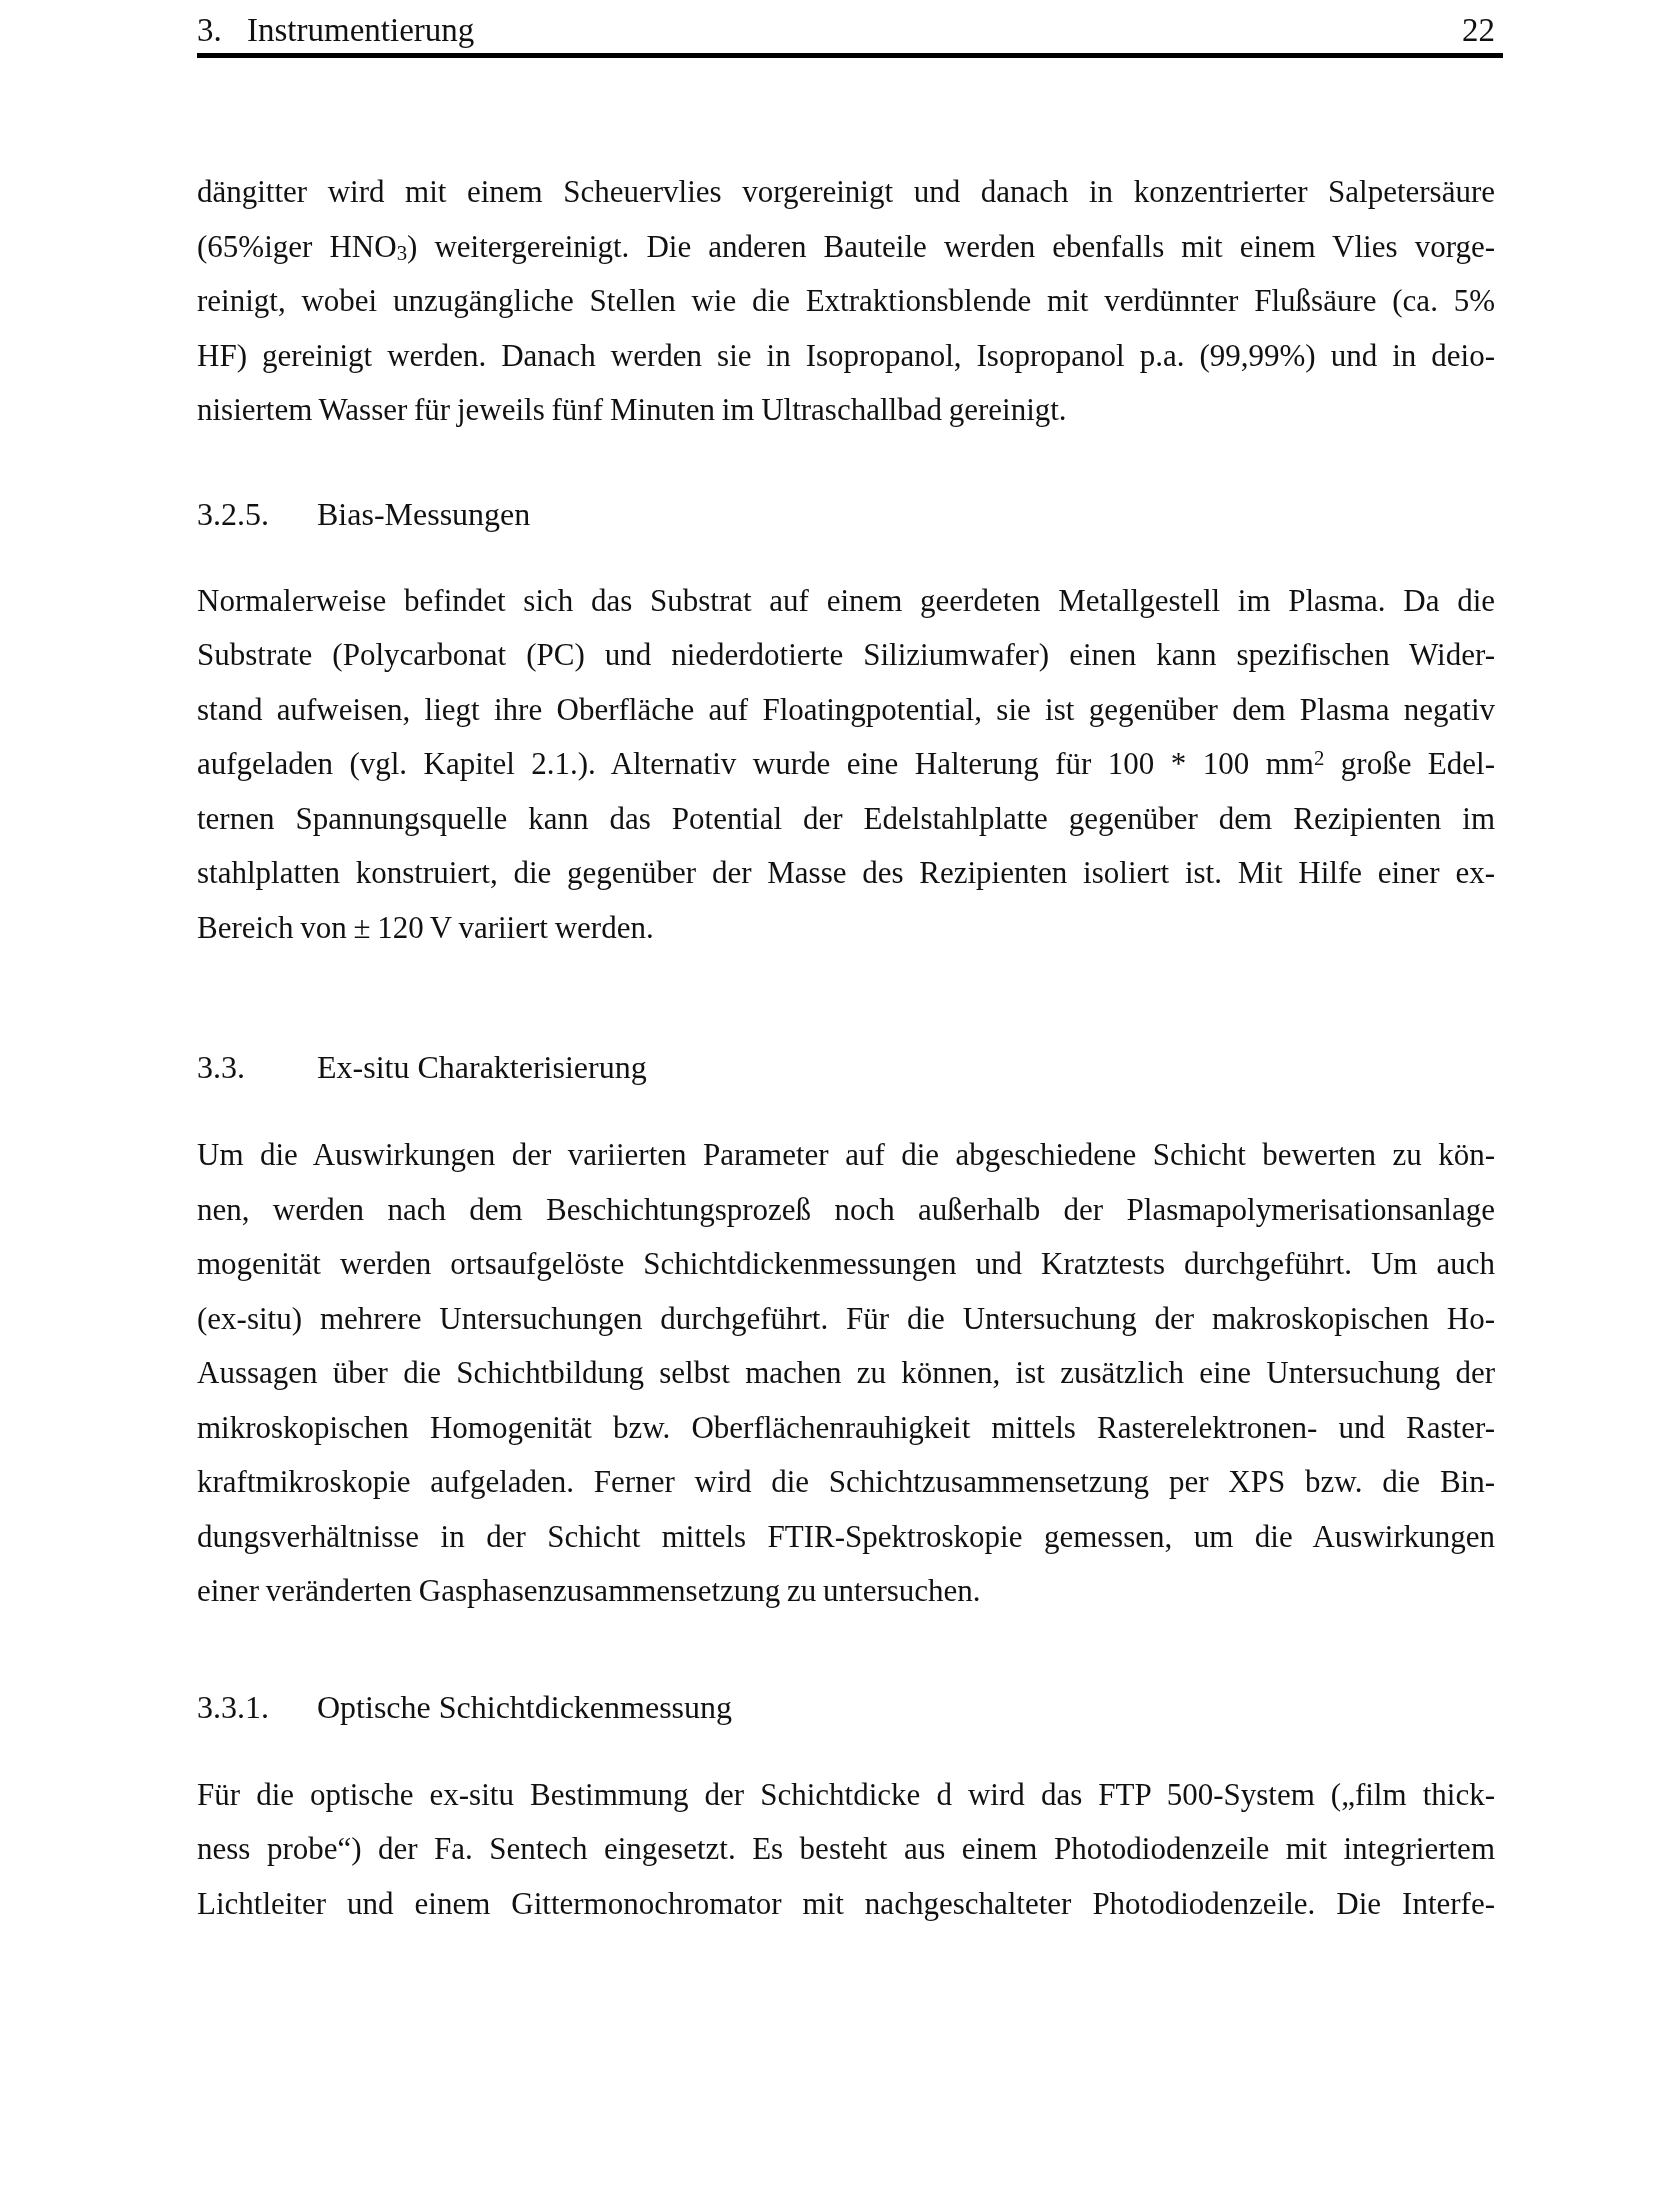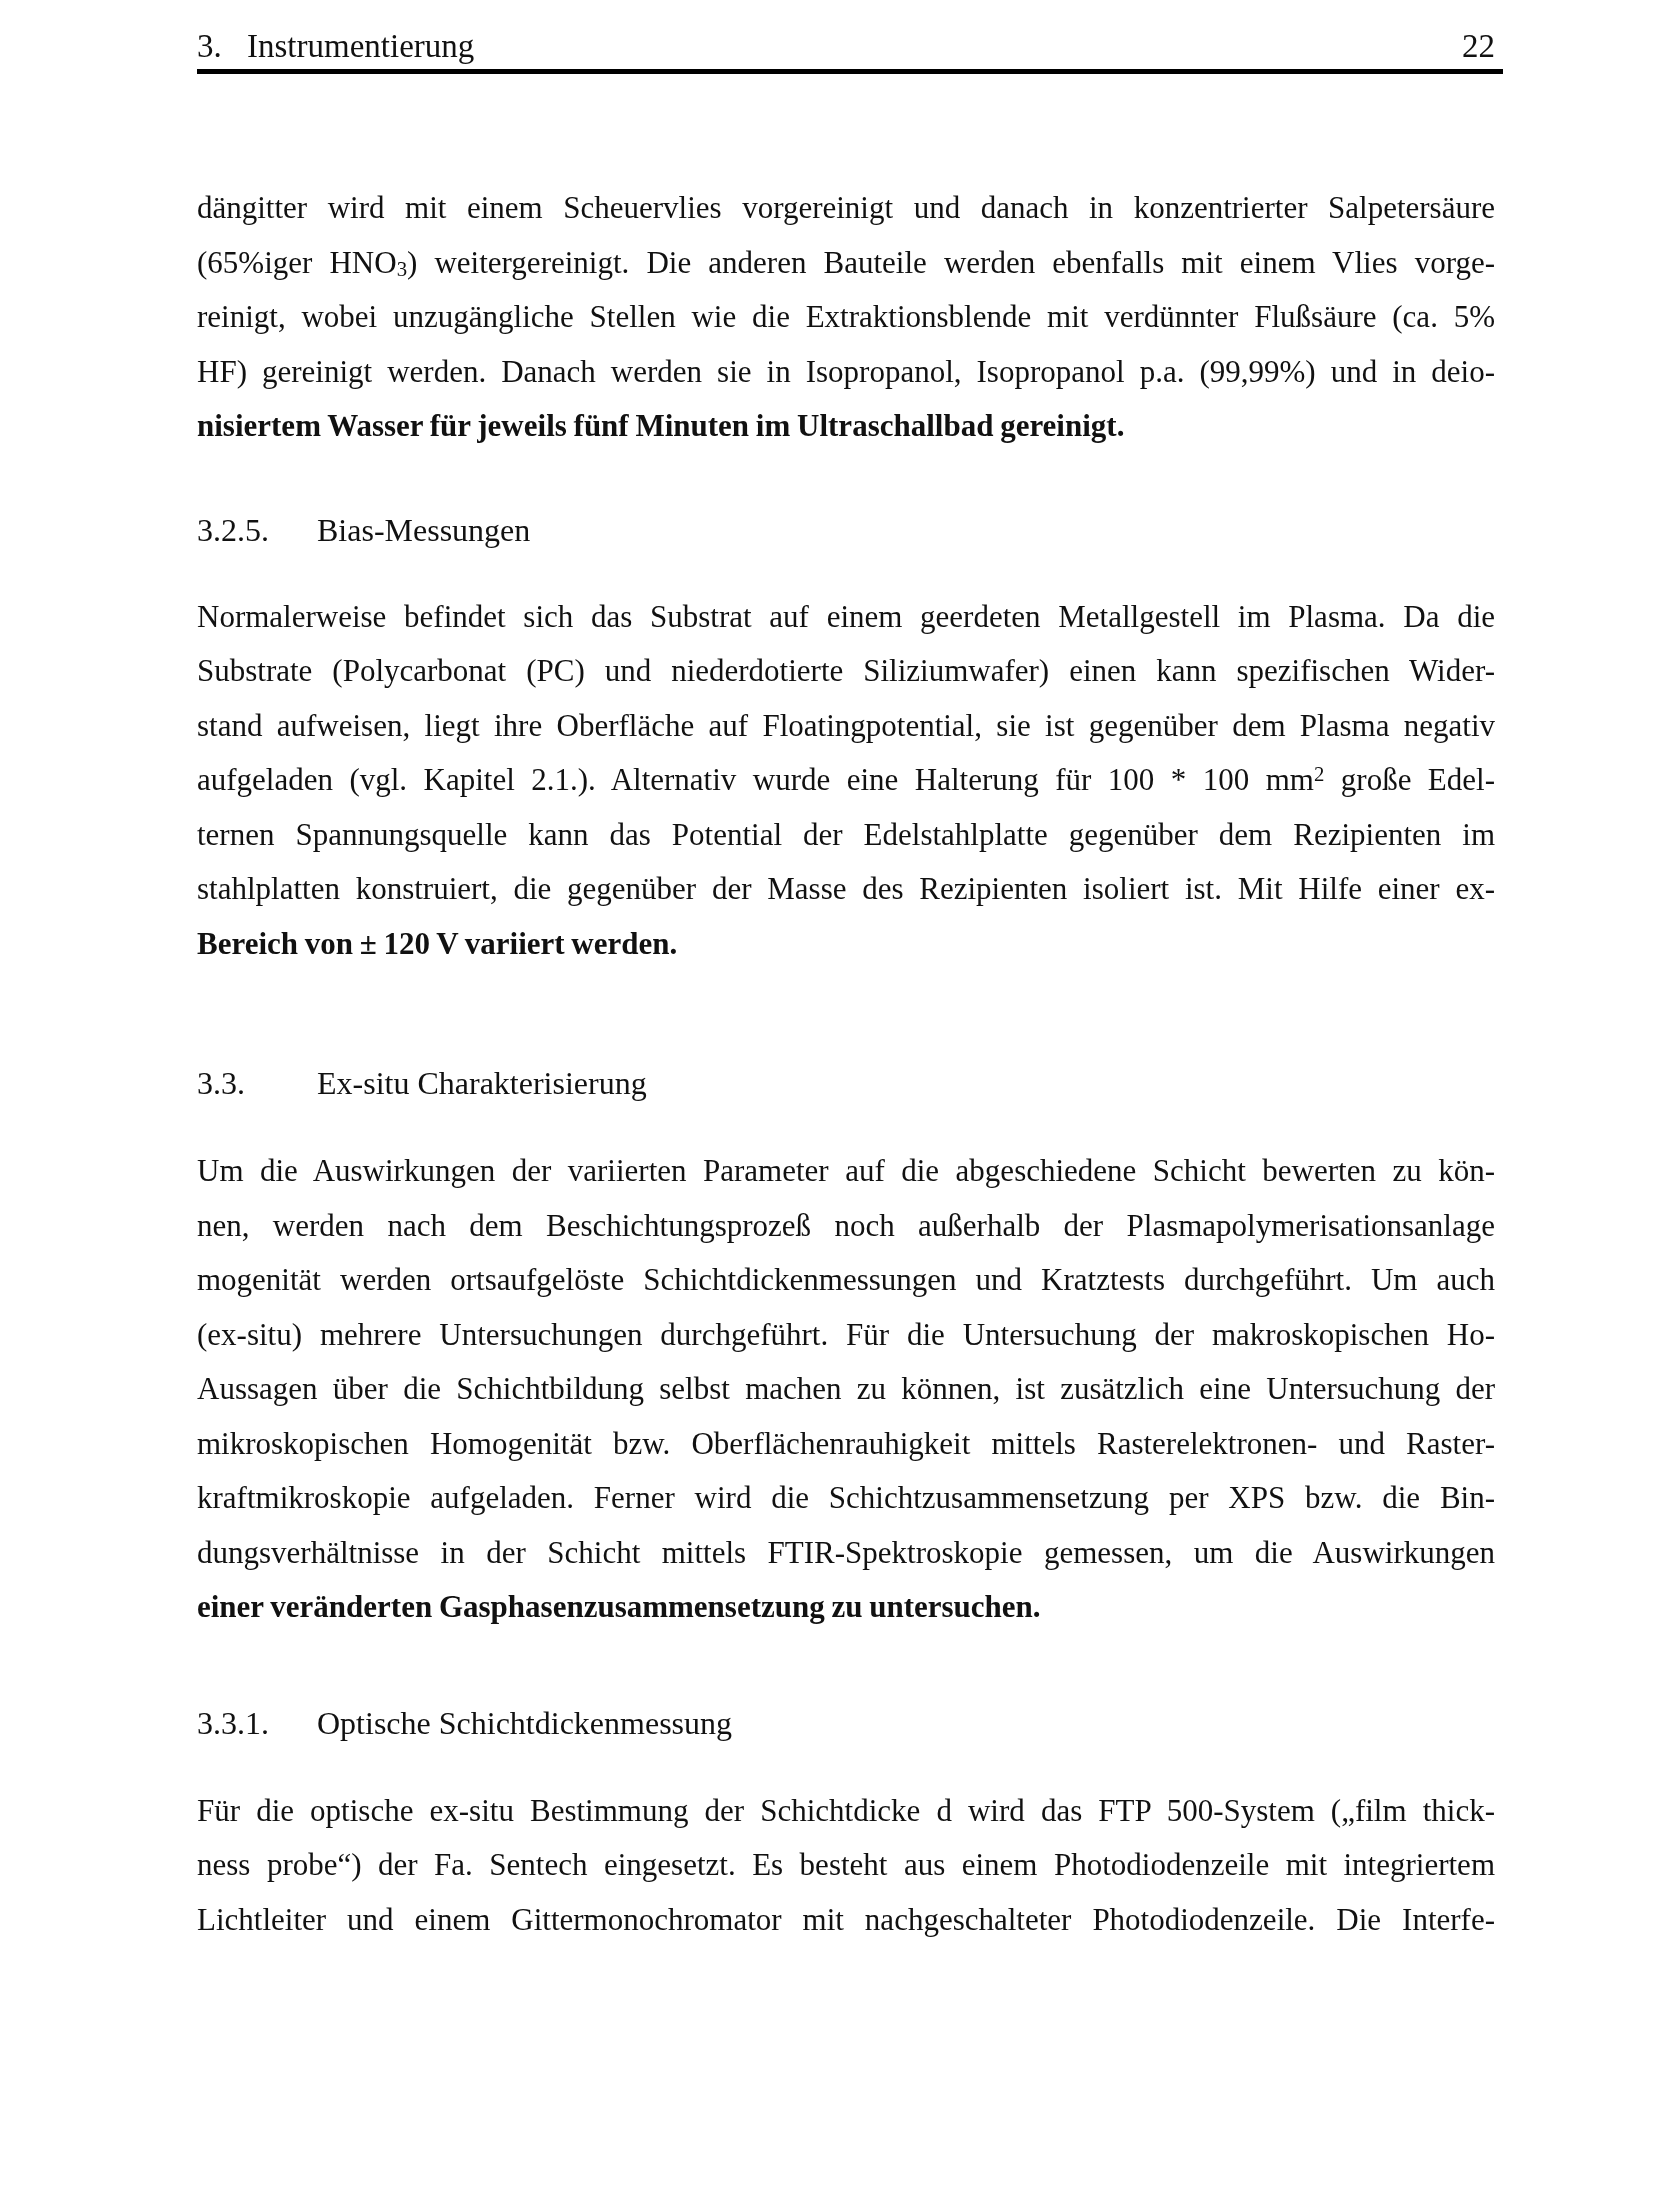--- a/index.html
+++ b/index.html
@@ -9,40 +9,40 @@
     height: 2200px;
     background: #ffffff;
     color: #111111;
     font-family: "Liberation Serif", "DejaVu Serif", serif;
     overflow: hidden;
   }
   .header {
     display: flex;
     justify-content: space-between;
     margin: 0 158px 0 197px;
-    padding-top: 26px;
+    padding-top: 10px;
     font-size: 33px;
     line-height: 40px;
     white-space: nowrap;
   }
   .header .hnum { display: inline-block; width: 50px; }
   .rule {
     margin: 3px 150px 0 197px;
     height: 0;
     border-top: 5px solid #000;
   }
   .content {
     margin-left: 197px;
     width: 1298px;
     font-size: 31px;
     line-height: 54.5px;
     word-spacing: -1px;
   }
   .line { text-align: justify; text-align-last: justify; }
-  .line.last { text-align: right; text-align-last: left; font-weight: bold; }
+  .line.last { text-align: right; text-align-last: left; }
   .heading {
     font-size: 32px;
     line-height: 54px;
     white-space: nowrap;
     word-spacing: 0;
   }
   .heading .num { display: inline-block; width: 120px; }
   .h325 { margin-top: 49px; }
   .h33  { margin-top: 85px; font-weight: normal; }
   .h331 { margin-top: 61px; }

